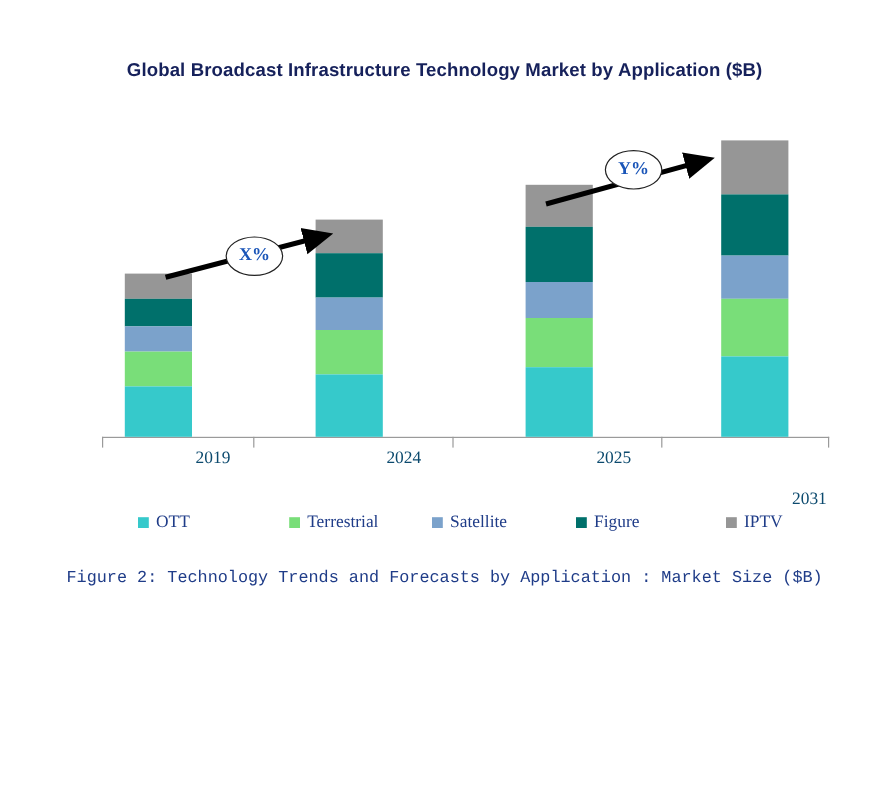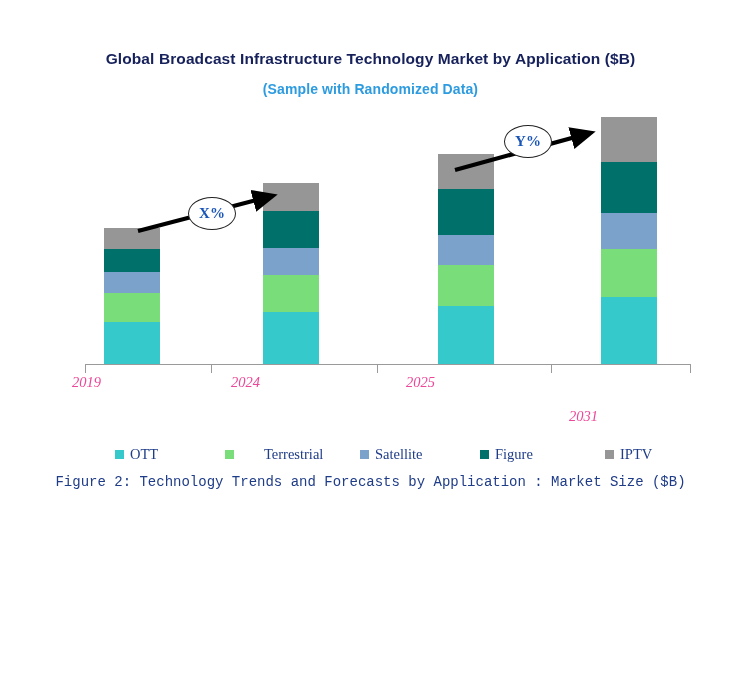--- a/index.html
+++ b/index.html
@@ -76,26 +76,25 @@
   }
   .seg {
     width: 100%;
     display: block;
   }
 
   .cat-label {
     position: absolute;
     top: 374px;
     width: 120px;
-    text-align: left;
+    text-align: right;
     font-size: 14.5px;
-    color: #ec4899;
+    color: #0c4a6e;
     font-family: "Liberation Serif", serif;
     font-weight: normal;
-    font-style: italic;
   }
 
   
   .annot-svg {
     position: absolute;
     left: 0;
     top: 0;
     width: 741px;
     height: 673px;
     pointer-events: none;
@@ -124,21 +123,20 @@
     top: 427px;
     width: 606px;
     height: 22px;
   }
   .legend-item {
     position: absolute;
     top: 0;
     display: flex;
     align-items: center;
     white-space: nowrap;
-    margin-top: 19px;
   }
   .legend-swatch {
     width: 9px;
     height: 9px;
     margin-right: 6px;
     display: inline-block;
   }
   .legend-label {
     font-size: 14.5px;
     color: #1F3C88;
@@ -157,21 +155,20 @@
     font-family: Liberation Mono, monospace;
     white-space: nowrap;
   }
 </style>
 </head>
 <body>
 
 <div id="figure">
 
   <div class="title-main">Global Broadcast Infrastructure Technology Market by Application ($B)</div>
-  <div class="title-sub">(Sample with Randomized Data)</div>
 
   <div id="plot">
     <div class="axis-line"></div>
     <div id="ticks">
         <div class="axis-tick" style="left: 85px;"></div>
         <div class="axis-tick" style="left: 211px;"></div>
         <div class="axis-tick" style="left: 377px;"></div>
         <div class="axis-tick" style="left: 551px;"></div>
         <div class="axis-tick" style="left: 690px;"></div>
       </div>
@@ -228,21 +225,21 @@
   </div>
   <div class="callout" style="left:504px; top:125px;">
     <span class="pct">Y%</span>
   </div>
 
   <div id="legend">
       <div class="legend-item" style="left: 30px;">
         <span class="legend-swatch" style="background: rgb(54, 201, 203);"></span>
         <span class="legend-label">OTT</span>
       </div>
-      <div class="legend-item" style="left: 140px; gap: 24px;">
+      <div class="legend-item" style="left: 156px;">
         <span class="legend-swatch" style="background: rgb(121, 222, 121);"></span>
         <span class="legend-label">Terrestrial</span>
       </div>
       <div class="legend-item" style="left: 275px;">
         <span class="legend-swatch" style="background: rgb(123, 162, 203);"></span>
         <span class="legend-label">Satellite</span>
       </div>
       <div class="legend-item" style="left: 395px;">
         <span class="legend-swatch" style="background: rgb(0, 112, 107);"></span>
         <span class="legend-label">Figure</span>

